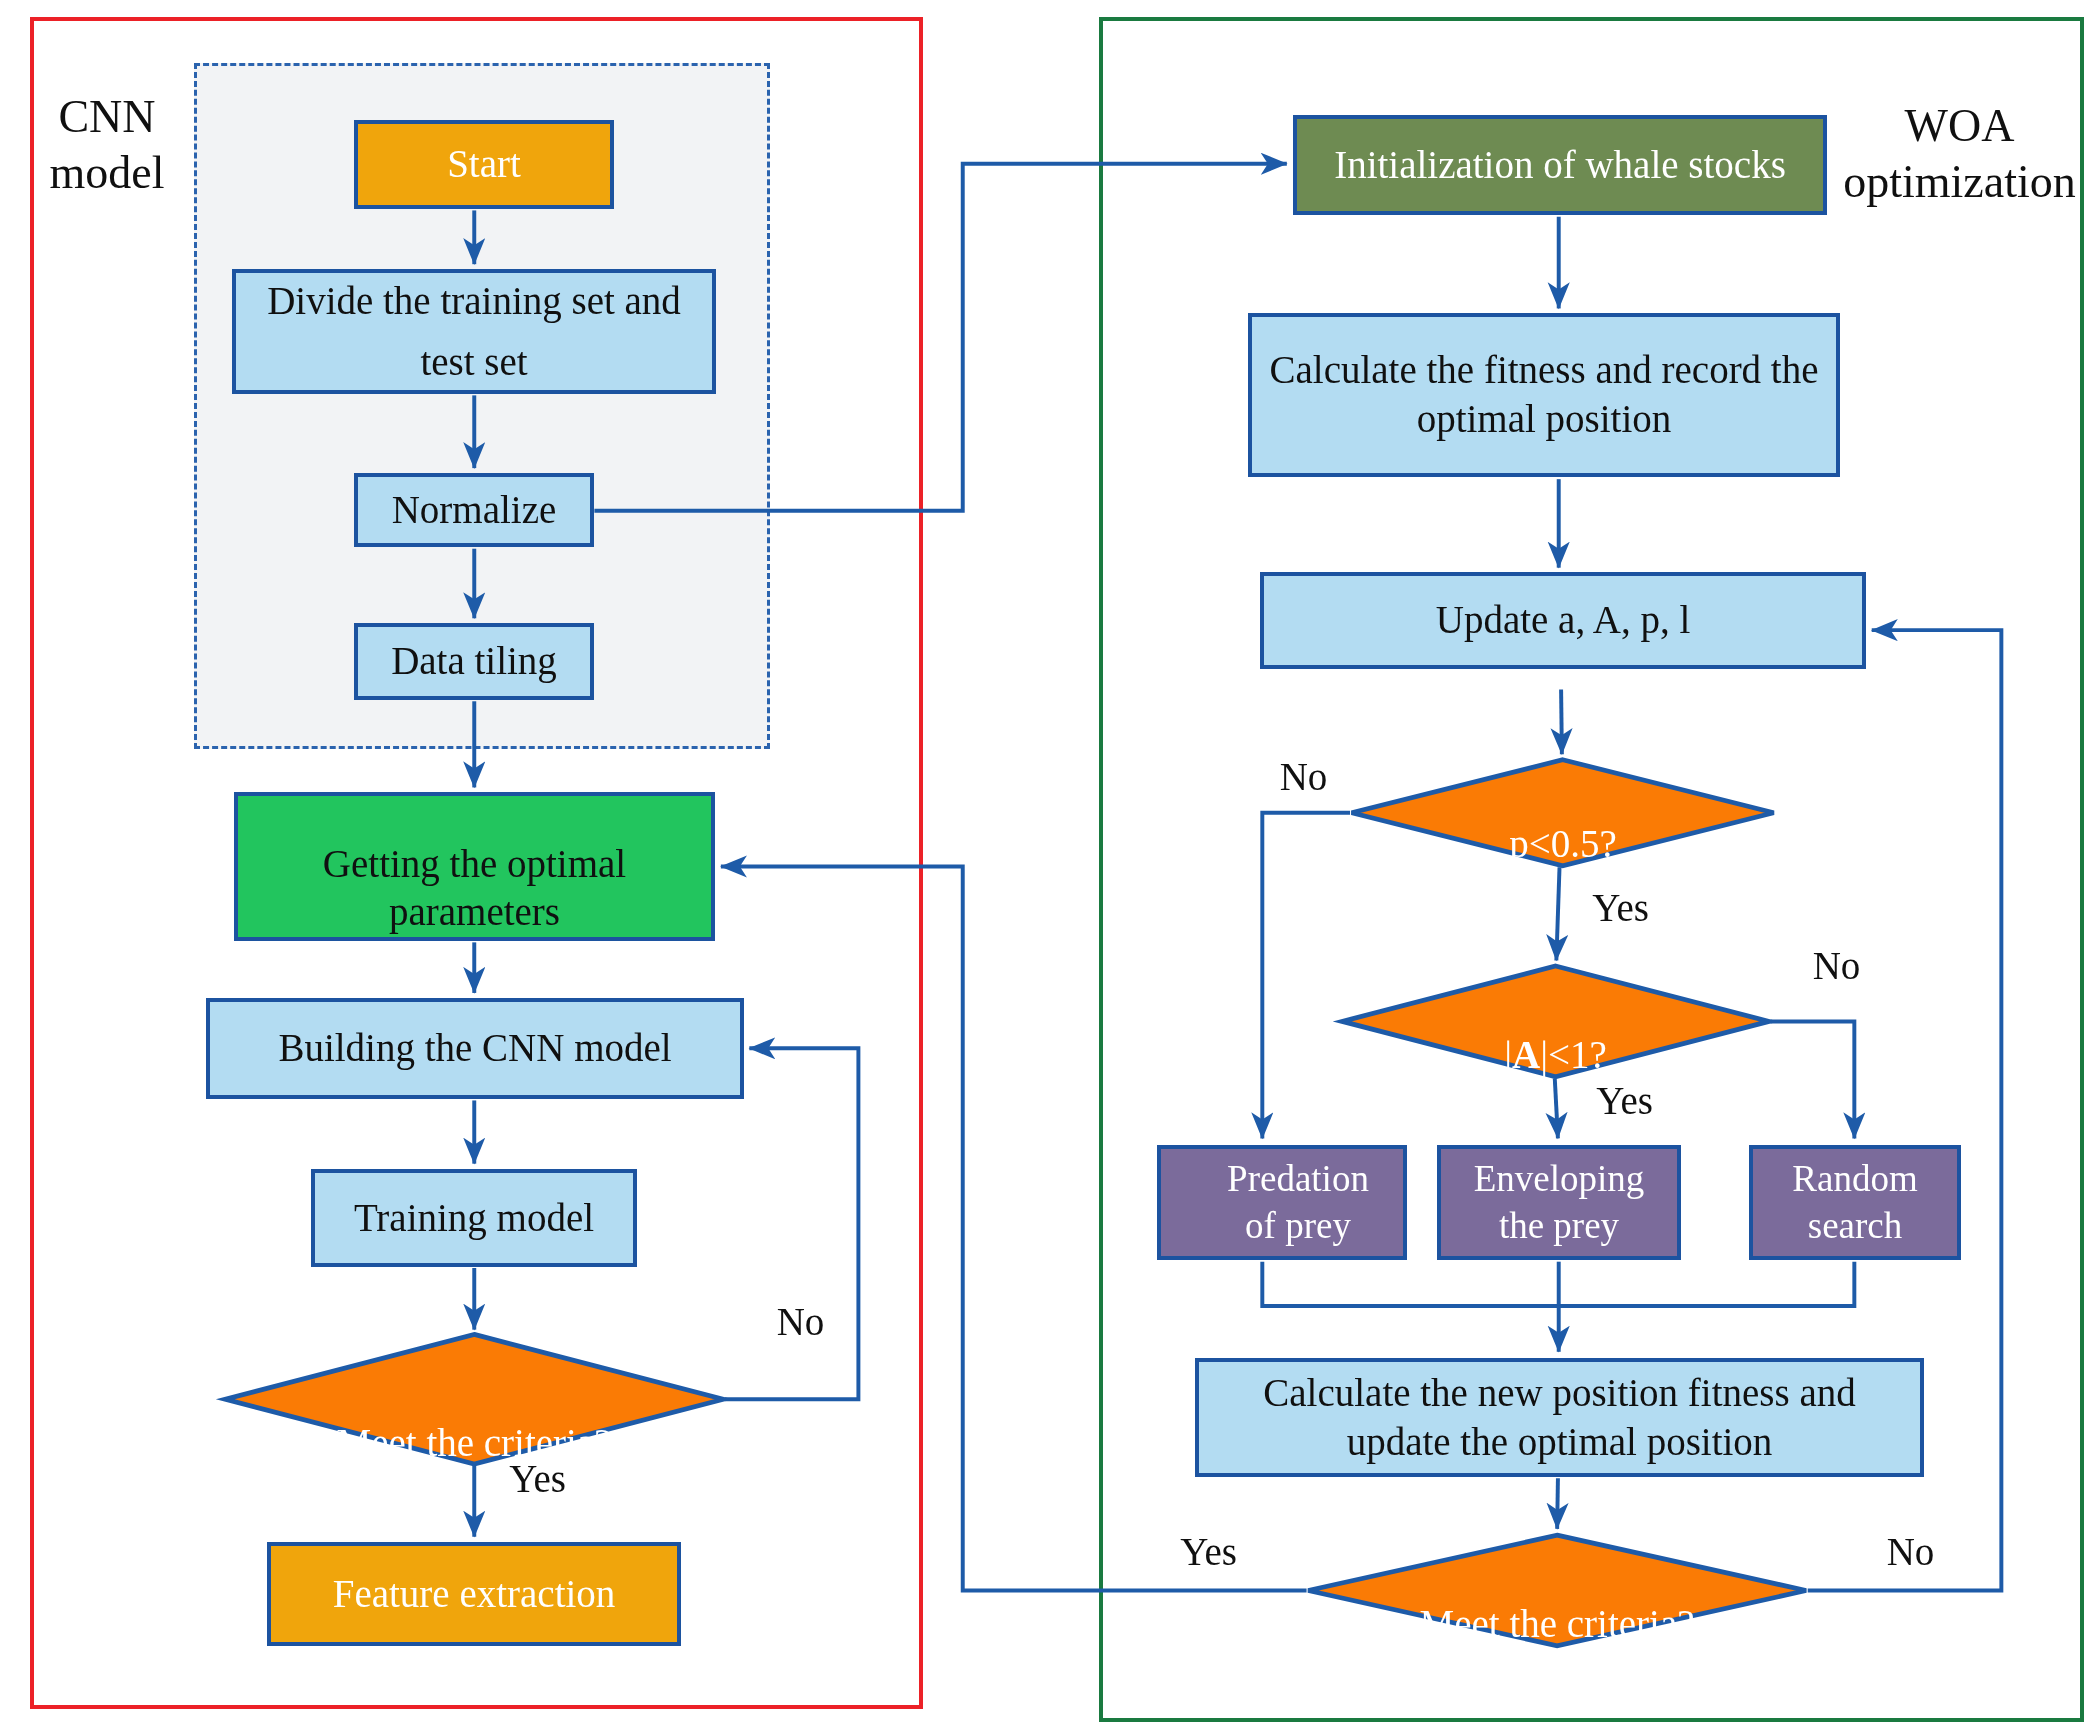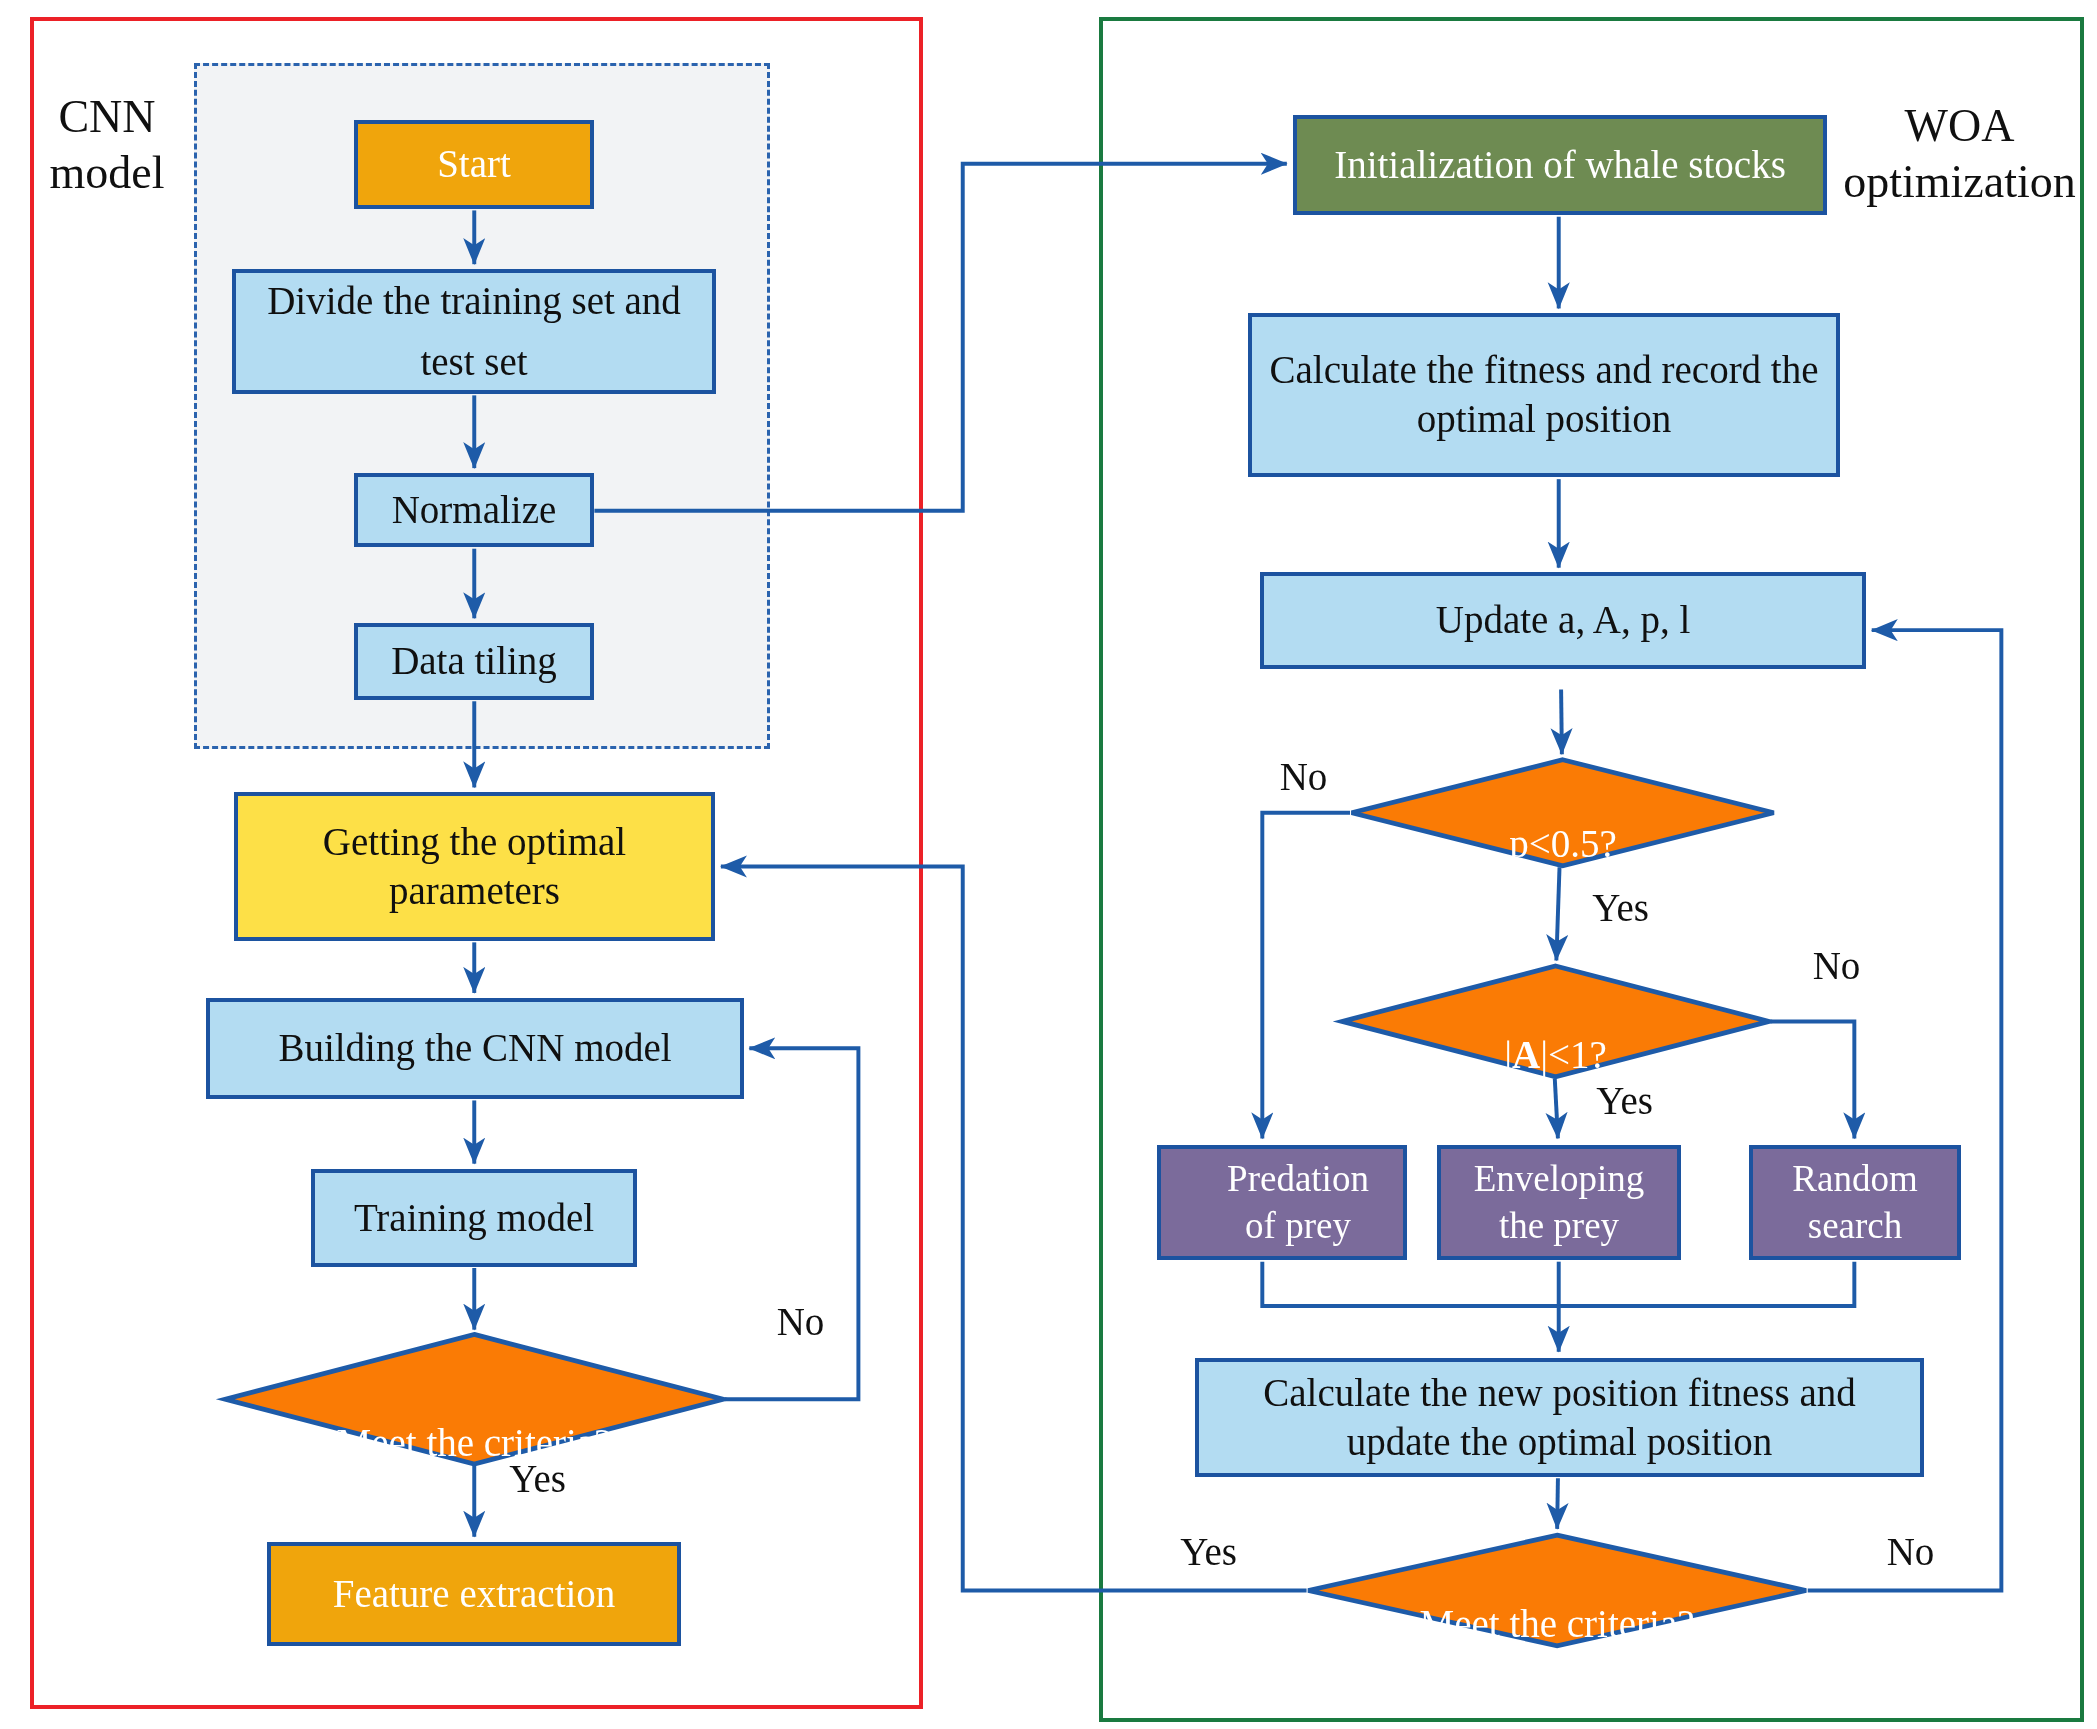--- a/index.html
+++ b/index.html
@@ -15,21 +15,21 @@
     box-sizing:border-box; background:#F2F3F5; border:3.2px dashed #2B63AE;
   }
   #connector-layer { position:absolute; left:0; top:0; width:2097px; height:1729px; z-index:3; }
   .node {
     position:absolute; box-sizing:border-box; z-index:4;
     display:flex; flex-direction:column; align-items:center; justify-content:center;
     text-align:center; border:4px solid #1C53A0;
     font-size:39px; line-height:1.25; color:#101010;
   }
   .blue  { background:#B3DCF2; }
-  .teal  { background:#fde047; }
+  .teal  { background:#22c55e;justify-content:flex-end; }
   .amber { background:#F0A50C; color:#FFFFFF; }
   .olive { background:#6E8B52; color:#FFFFFF; }
   .purple{ background:#7B6B9B; color:#FFFFFF; border-width:4px; font-size:37px; }
   .diamond-text {
     position:absolute; z-index:5; display:flex; align-items:flex-end; justify-content:center;
     color:#FFFFFF; font-size:39px; text-align:center;
   }
   .bold-a { font-weight:bold; }
   .edge-label {
     position:absolute; z-index:5; width:103px; height:47px; line-height:47px;
@@ -92,21 +92,21 @@
       <path d="M1653,2012 L1218,2012 L1218,1096 L912,1096" marker-end="url(#ah)"></path>
     </g>
     <g fill="#FA7B05" stroke="#1E5BA8" stroke-width="6">
       <polygon points="600,1688 915,1770 600,1852 285,1770"></polygon>
       <polygon points="1977,961 2244,1028 1977,1095 1710,1028"></polygon>
       <polygon points="1968,1222 2238,1292 1968,1362 1698,1292"></polygon>
       <polygon points="1970,1942 2285,2012 1970,2082 1655,2012"></polygon>
     </g>
   </svg>
 
-  <div class="node amber" style="left:354px;top:120px;width:240px;height:89px;">
+  <div class="node amber" style="left:354px;top:120px;width:260px;height:89px;">
     <span>Start</span>
   </div>
 
   <div class="node blue" style="left:232px;top:269px;width:484px;height:125px;gap:12px;">
     <span>Divide the training set and</span>
     <span>test set</span>
   </div>
 
   <div class="node blue" style="left:354px;top:473px;width:240px;height:74px;">
     <span>Normalize</span>

